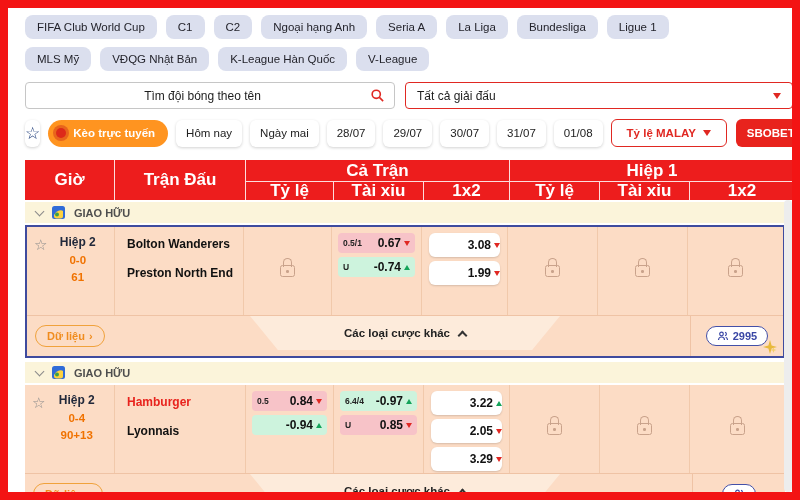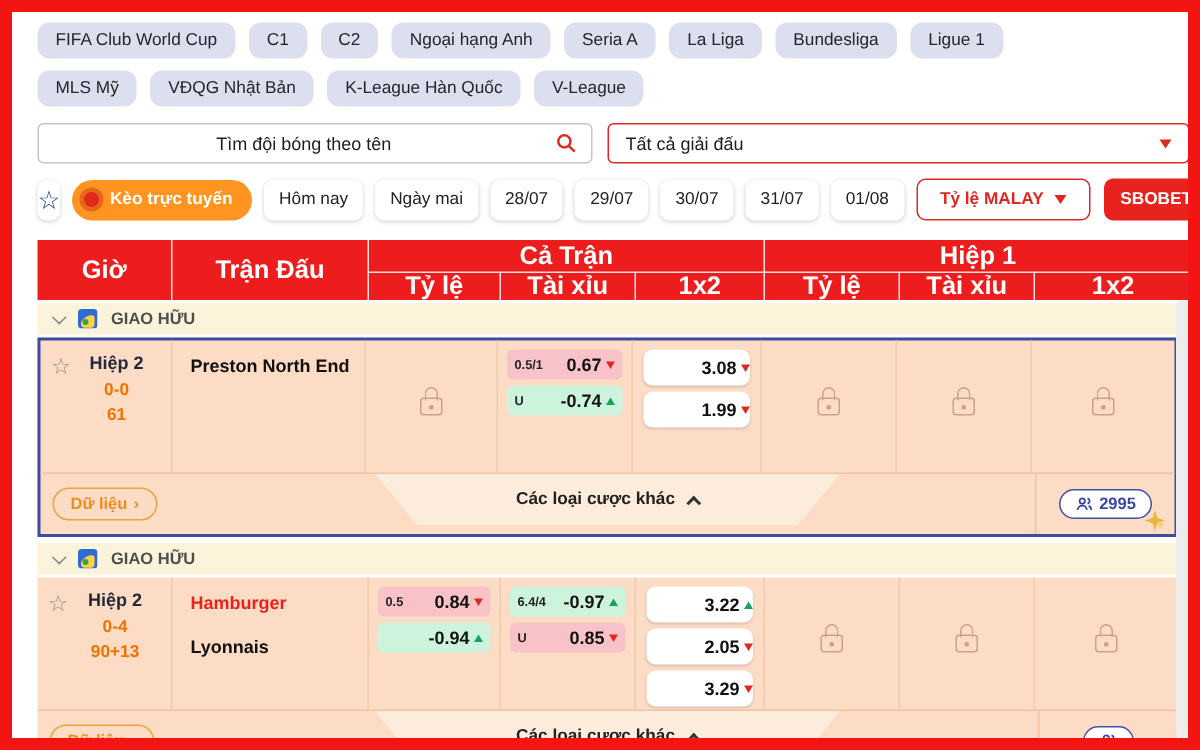--- a/index.html
+++ b/index.html
@@ -177,20 +177,21 @@
       <div class="odds-area">
         <div class="col time-col">
           <span class="star-sm">☆</span>
           <div class="time-info">
             <div class="period">Hiệp 2</div>
             <div class="score">0-0</div>
             <div class="minute">61</div>
           </div>
         </div>
         <div class="col teams">
+          <div class="team">Bolton Wanderers</div>
           <div class="team">Preston North End</div>
         </div>
         <div class="col">
           <div class="lock-wrap">
               <span class="lock"></span>
             </div>
         </div>
         <div class="col">
           <div class="odd-cell pink">
             <span class="odd-label">0.5/1</span>

